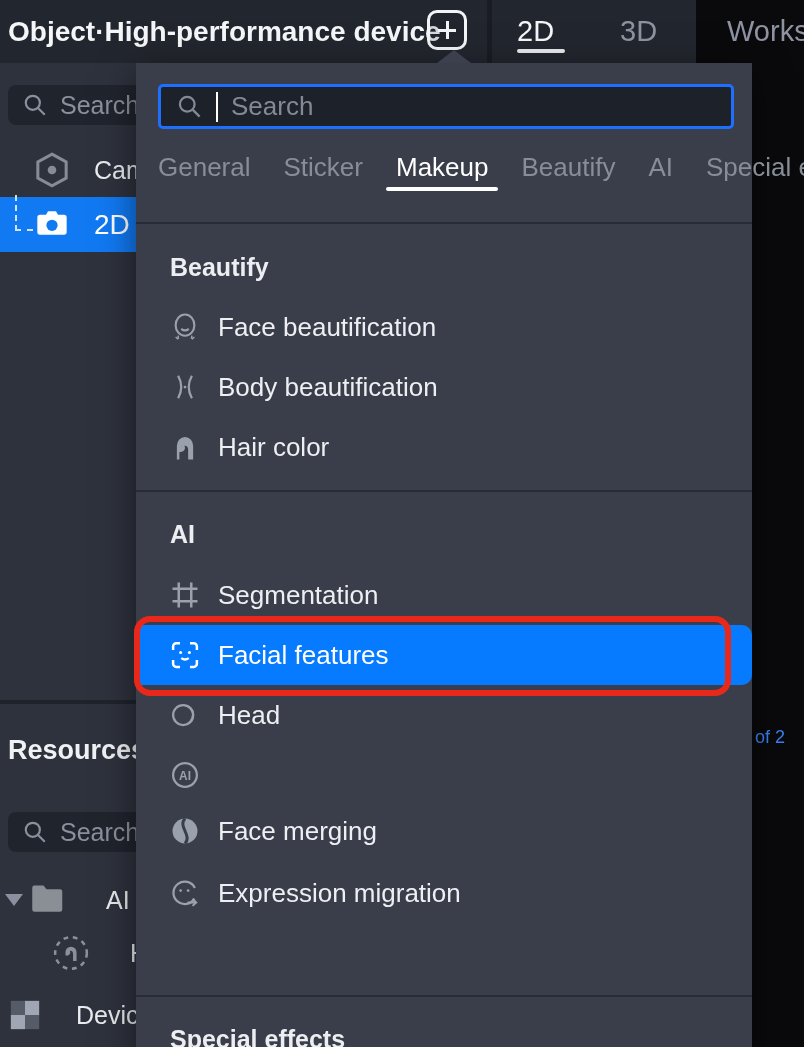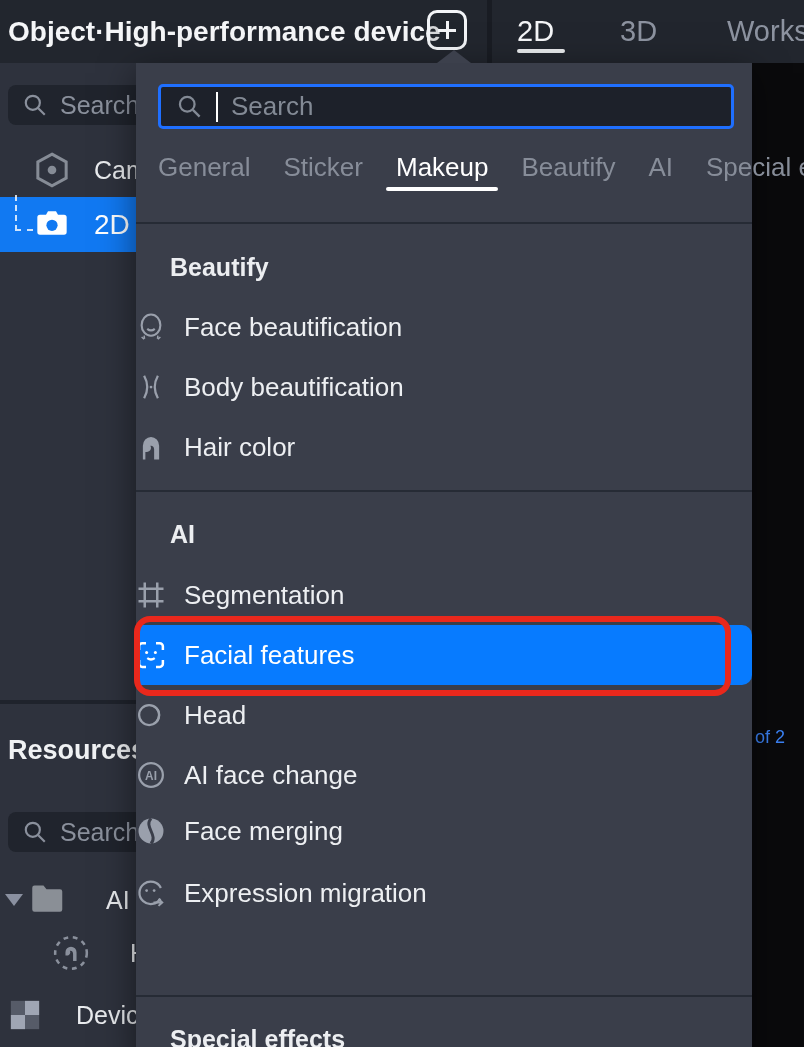--- a/index.html
+++ b/index.html
@@ -1,20 +1,20 @@
 <!DOCTYPE html>
 <html><head>
 <meta charset="utf-8">
 <style>
   html,body{margin:0;padding:0;background:#000;}
   .screen{position:relative;width:804px;height:1047px;overflow:hidden;
     background:#0a0a0c;font-family:"Liberation Sans",sans-serif;
     -webkit-font-smoothing:antialiased;color:#eef0f2;}
   
-  .topbar{position:absolute;left:0;top:0;width:804px;height:63px;background:#22262e;z-index:5;}
+  .topbar{position:absolute;left:0;top:0;width:696px;height:63px;background:#22262e;z-index:5;}
   .title{position:absolute;left:8px;top:0;height:63px;line-height:63px;
     font-size:28px;font-weight:700;color:#f5f6f8;white-space:nowrap;}
   .add-btn{position:absolute;left:427px;top:10px;width:40px;height:40px;
     border:3px solid #f2f4f7;border-radius:10px;box-sizing:border-box;background:rgba(34,38,46,.15);}
   .add-btn .pv{position:absolute;left:50%;top:50%;width:3px;height:18px;margin:-9px 0 0 -1.5px;background:#f2f4f7;}
   .add-btn .ph{position:absolute;left:50%;top:50%;width:18px;height:3px;margin:-1.5px 0 0 -9px;background:#f2f4f7;}
   .topbar-sep{position:absolute;left:487px;top:0;width:5px;height:63px;background:#191c23;}
   .top-tab{position:absolute;top:0;height:63px;line-height:63px;font-size:29px;color:#8d93a0;white-space:nowrap;}
   .top-tab.active{color:#f5f6f8;}
   .tt-2d{left:517px;} .tt-3d{left:620px;} .tt-work{left:727px;}
@@ -60,21 +60,21 @@
   .pcursor{width:2px;height:30px;background:#fff;}
   .ptabs{position:absolute;left:22px;top:88px;display:flex;gap:33px;line-height:32px;white-space:nowrap;}
   .ptab{position:relative;font-size:26px;color:#878d99;padding-bottom:8px;}
   .ptab.active{color:#ffffff;font-weight:400;}
   .ptab.active::after{content:"";position:absolute;left:-10px;right:-10px;bottom:0;height:4px;background:#fff;border-radius:2px;}
   .pdiv{position:absolute;left:0;width:616px;height:2px;background:#262b35;}
   .pdiv1{top:159px;} .pdiv2{top:427px;} .pdiv3{top:932px;}
   .phead{position:absolute;left:34px;font-size:25px;font-weight:700;color:#eceef1;white-space:nowrap;}
   .ph-beautify{top:190px;} .ph-ai{top:457px;} .ph-special{top:962px;}
   .mrow{position:absolute;left:0;width:616px;height:60px;display:flex;align-items:center;
-    gap:18px;box-sizing:border-box;}
+    padding-left:34px;gap:18px;box-sizing:border-box;}
   .mrow .micon{flex:0 0 30px;width:30px;height:30px;color:#9aa0ac;}
   .mrow .mlabel{font-size:26px;color:#edeff2;white-space:nowrap;}
   .mr0{top:234px;} .mr1{top:294px;} .mr2{top:354px;}
   .mr3{top:502px;} .mr4{top:562px;} .mr5{top:622px;text-align:right;} .mr6{top:682px;}
   .mr7{top:738px;} .mr8{top:800px;} .mr9{top:862px;}
   .mrow.selected{background:#077bff;border-radius:0 10px 10px 0;}
   .mrow.selected .micon{color:#ffffff;}
   .mrow.selected .mlabel{color:#ffffff;}
   
   .red-box{position:absolute;left:134px;top:616px;width:597px;height:80px;box-sizing:border-box;
@@ -249,21 +249,20 @@
         <path d="M14.5 5.1 a8 8 0 0 1 0 13.8"></path>
       </svg>
       <span class="mlabel">Head</span>
     </div>
 
     <div class="mrow mr6">
       <svg class="micon" viewBox="0 0 24 24" fill="none" stroke="currentColor" stroke-width="1.8">
         <circle cx="12" cy="12" r="9.5"></circle>
         <text x="12" y="16" text-anchor="middle" font-size="9.5" font-family="Liberation Sans, sans-serif" font-weight="bold" fill="currentColor" stroke="none">AI</text>
       </svg>
-      <span class="mlabel">AI face change</span>
     </div>
 
     <div class="mrow mr7">
       <svg class="micon" viewBox="0 0 24 24">
         <circle cx="12" cy="12" r="10" fill="currentColor"></circle>
         <path d="M12 2 c-6 6.5 6 13.5 0 20" stroke="#3a3e4a" stroke-width="2.4" fill="none"></path>
       </svg>
       <span class="mlabel">Face merging</span>
     </div>
 

